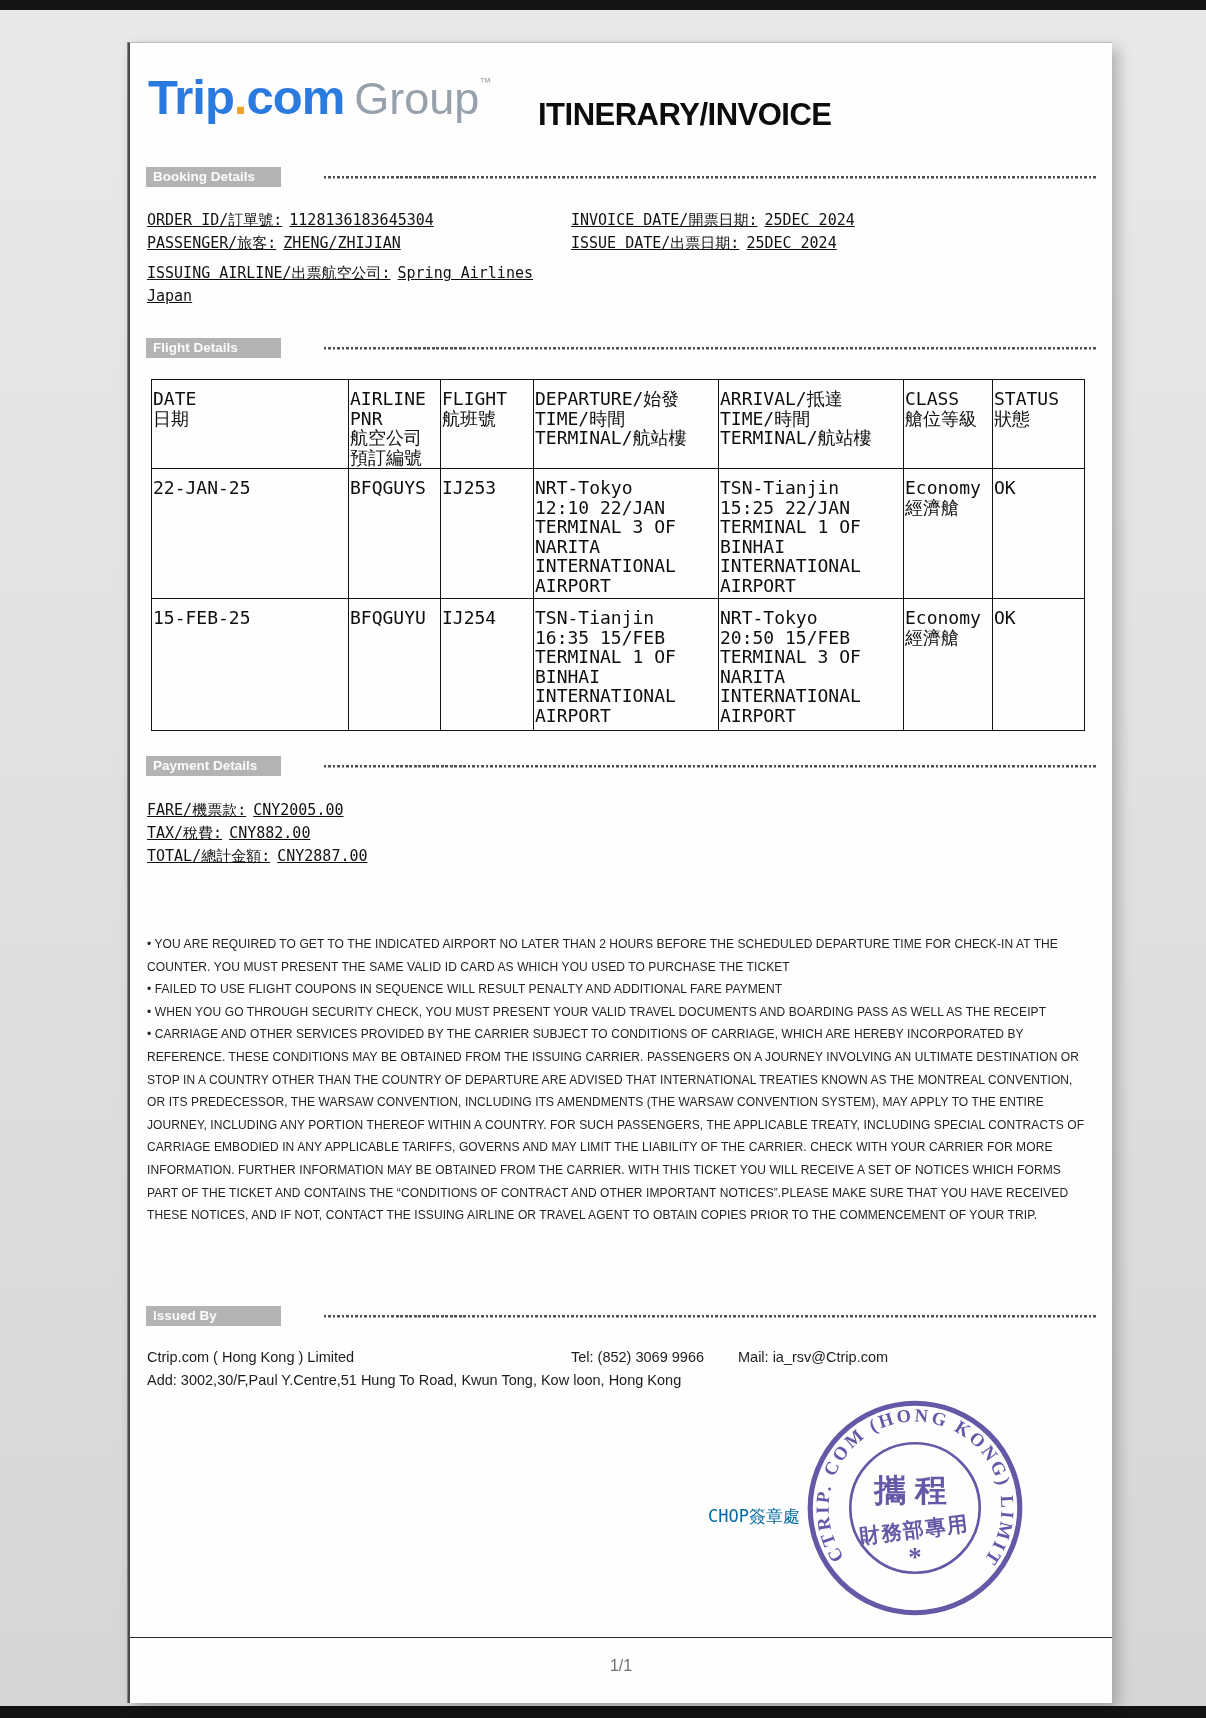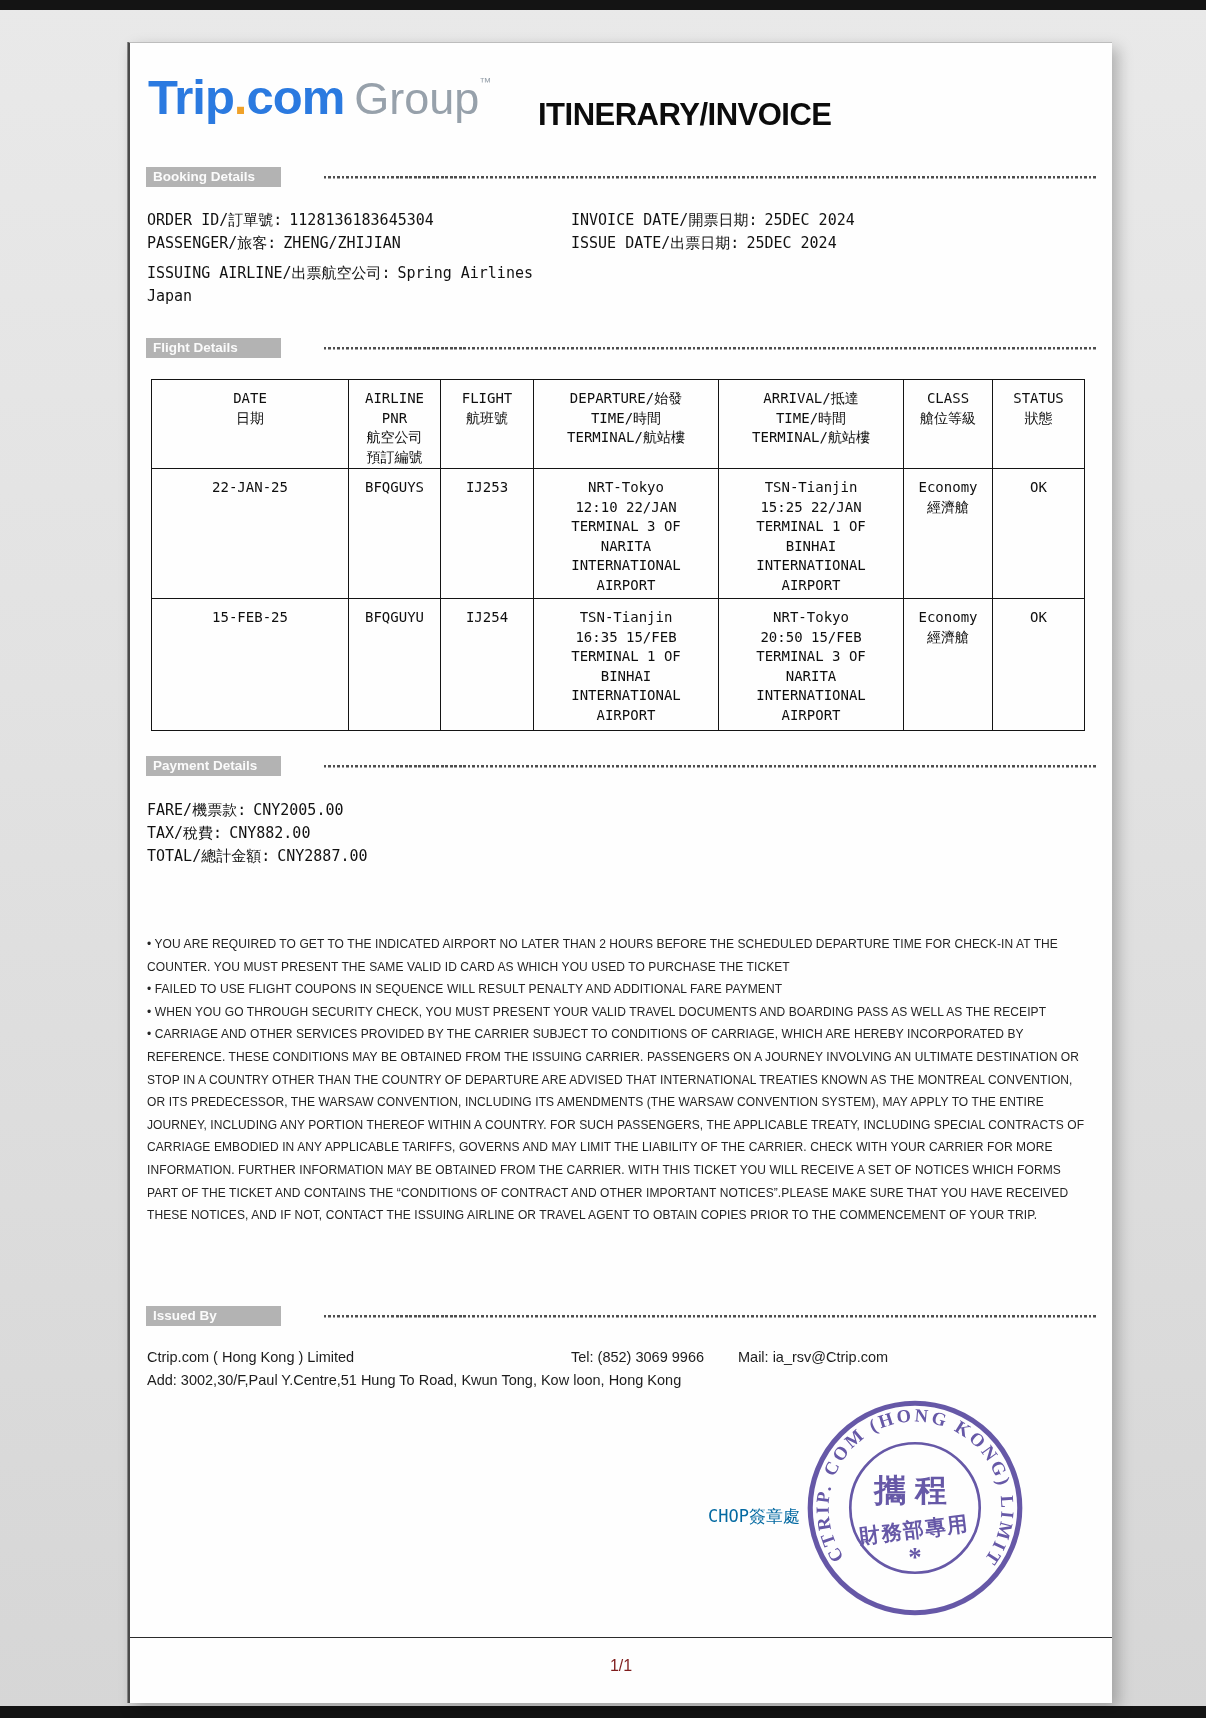--- a/index.html
+++ b/index.html
@@ -32,51 +32,51 @@
 
   
   .sec{position:absolute;left:16px;width:950px;height:20px;display:flex;align-items:center;gap:33px;}
   .sec-label{width:128px;height:20px;line-height:20px;background:#b3b3b3;color:#fbfbfb;
         font-size:13.5px;font-weight:600;padding-left:7px;flex:0 0 auto;}
   .sec-line{flex:1;height:3px;margin-left:10px;
         background-image:repeating-linear-gradient(90deg,#4d4d4d 0 2.5px,transparent 2.5px 4.5px);
         background-size:100% 2.5px;background-repeat:no-repeat;background-position:0 0;}
 
   .mono{font-family:"DejaVu Sans Mono","Liberation Mono",monospace;color:#111;}
-  .fieldline{position:absolute;font-size:15px;line-height:23px;}
+  .fieldline{position:absolute;font-size:15px;line-height:23px;text-decoration:underline;}
   .fieldline .lbl{margin-right:7px;}
 
   
   table.flight{position:absolute;left:21px;top:336px;border-collapse:collapse;
         table-layout:fixed;width:933px;}
   table.flight th,table.flight td{
-        border:1.8px solid #141414;text-align:center;vertical-align:top;
+        border:1.8px solid #141414;text-align:left;vertical-align:top;
         font-family:"DejaVu Sans Mono","Liberation Mono",monospace;font-weight:normal;
-        font-size:14px;line-height:19.5px;white-space:pre-line;color:#0e0e0e;
+        font-size:18px;line-height:19.5px;white-space:pre-line;color:#0e0e0e;
         padding-top:9px;}
   table.flight th{height:88px;box-sizing:border-box;}
   table.flight td.r1{height:130px;box-sizing:border-box;}
   table.flight td.r2{height:132px;box-sizing:border-box;}
 
   
   .notice-body{position:absolute;left:17px;top:890px;width:940px;
         font-size:12px;line-height:22.6px;color:#242424;letter-spacing:0.1px;}
   .notice-body p{margin:0;}
 
   .issued-line{position:absolute;font-size:14.5px;color:#1c1c1c;}
 
   
   .stamp{position:absolute;left:672px;top:1352px;width:226px;height:226px;opacity:0.92;}
   .chop-label{position:absolute;left:578px;top:1462px;font-size:17px;color:#0369a1;
         font-family:"DejaVu Sans Mono","Liberation Mono",monospace;}
 
   .footer-rule{position:absolute;left:0px;top:1594px;width:982px;height:0;
         border-top:1.6px solid #2b2b2b;}
   .page-number{position:absolute;left:0;top:1614px;width:982px;text-align:center;
-        font-size:16px;color:#7f1d1d;}
+        font-size:16px;color:#737373;}
 </style>
 </head>
 <body>
 
 <div class="film-bar top"></div>
 <div class="film-bar bottom"></div>
 
 <div class="page">
 
   <div class="logo"><span class="w1">Trip</span><span class="dot">.</span><span class="w2">com</span><span class="w3">Group</span><span class="tm">™</span>

